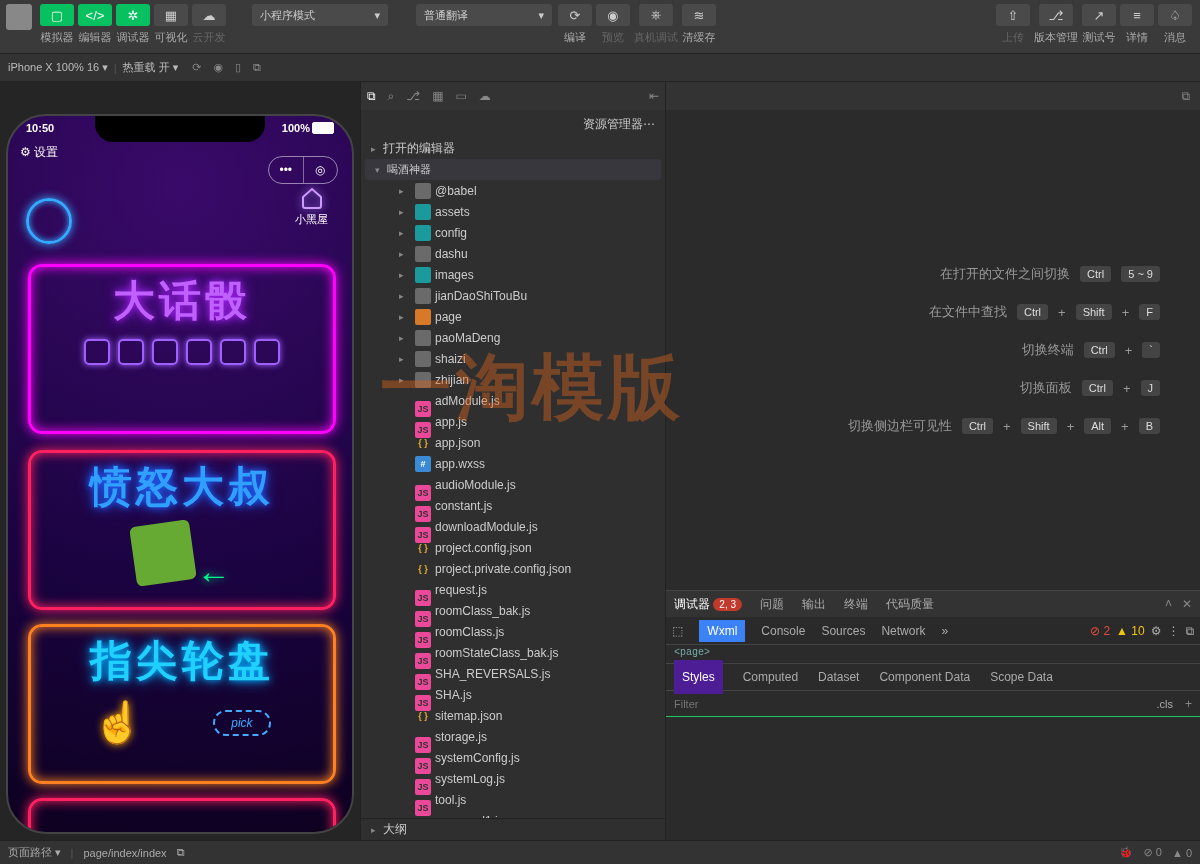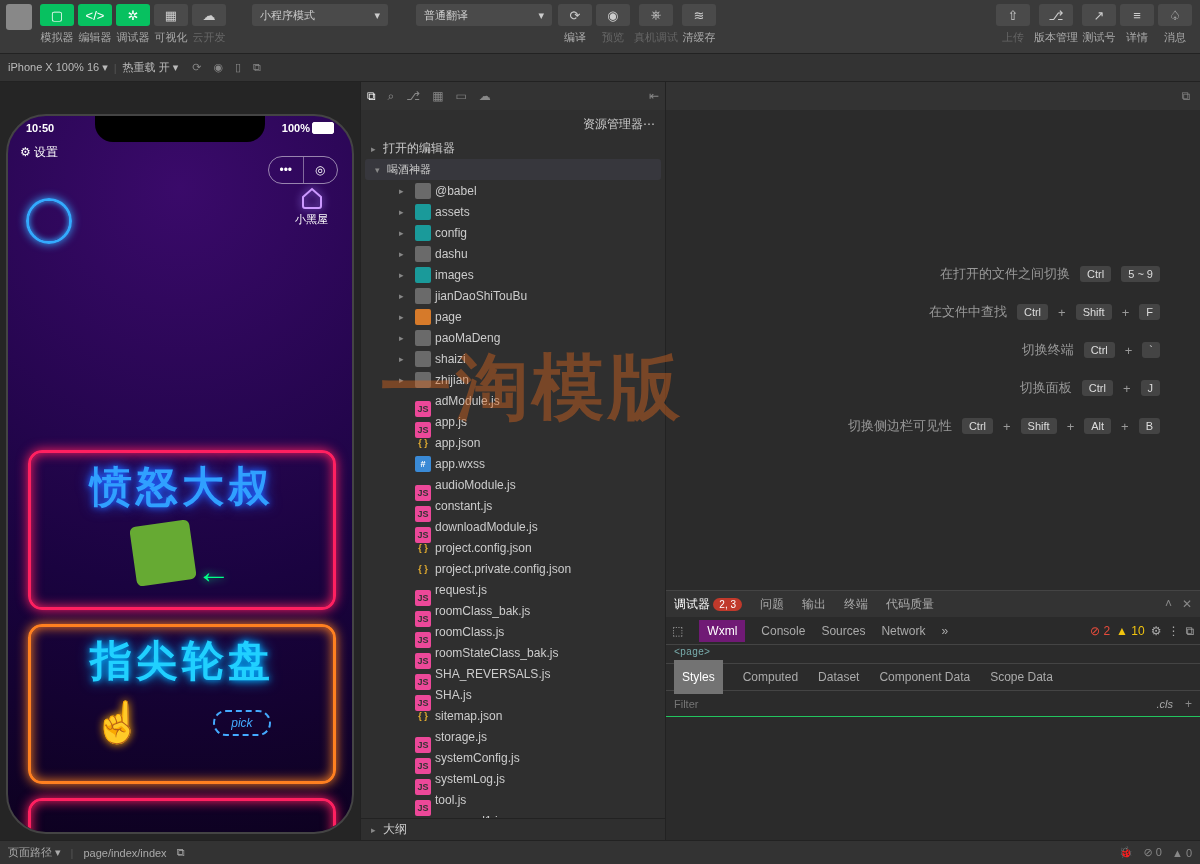--- a/index.html
+++ b/index.html
@@ -75,30 +75,30 @@
 .hrow { display:flex; align-items:center; gap:10px; }
 .kbd { background:#444; border-radius:3px; padding:2px 7px; font-size:11px; color:#ddd; }
 
 
 .dbg { height:250px; border-top:1px solid #444; display:flex; flex-direction:column; }
 .dbgtabs { height:26px; background:#333; display:flex; align-items:center; padding:0 8px; gap:18px; font-size:12px; color:#aaa; }
 .dbgtabs .act { color:#fff; }
 .badge { background:#c0392b; color:#fff; border-radius:8px; padding:1px 6px; font-size:10px; }
 .dbgtabs .icons { margin-left:auto; display:flex; gap:10px; color:#888; }
 .devtabs { height:28px; background:#2a2a2a; display:flex; align-items:center; padding:0 6px; gap:16px; font-size:12px; color:#aaa; border-bottom:1px solid #444; }
-.devtabs .act { background:#701a75; color:#fff; padding:4px 8px; }
+.devtabs .act { background:#3b82f6; color:#fff; padding:4px 8px; }
 .devtabs .warn { margin-left:auto; display:flex; align-items:center; gap:6px; }
 .devtabs .rerr { color:#e74c3c; }
 .devtabs .ywarn { color:#f1c40f; }
 .pagel { height:18px; padding:2px 8px; color:#7aa; font-size:10px;font-family:Liberation Mono, monospace; }
 .styletabs { height:28px; border-top:1px solid #444; border-bottom:1px solid #444; display:flex; align-items:center; padding:0 8px; gap:20px; font-size:12px; color:#aaa; }
-.styletabs .act { color:#fff; background:#737373; padding:10px 8px; }
+.styletabs .act { color:#fff; background:#4c1d95; padding:10px 8px; }
 .filterrow { height:26px; display:flex; align-items:center; padding:0 8px; color:#888; border-bottom:1px solid #22c55e; }
 .filterrow input { flex:1; background:transparent; border:none; color:#ccc; font-size:11px; outline:none; }
-.cls { font-size:11px; color:#aaa; padding:2px 6px;font-style:italic; }
+.cls { font-size:11px; color:#aaa; padding:2px 6px; }
 
 
 .statusbar { height:24px; background:#333; display:flex; align-items:center; padding:0 8px; font-size:11px; color:#aaa; gap:10px; border-top:1px solid #222; }
 .statusbar .ic { color:#888; }
 
 .watermark { position:absolute; left:380px; top:340px; font-size:72px; font-weight:900; color:rgba(210,100,30,.45); pointer-events:none; letter-spacing:4px; z-index:50; }
 </style>
 </head>
 <body>
 
@@ -200,20 +200,31 @@
           <div>◎</div>
         </div>
       <div class="homeicon">
         <svg width="26" height="24" viewBox="0 0 24 24" fill="none" stroke="#c9f" stroke-width="2">
             <path d="M3 11l9-8 9 8v9a2 2 0 0 1-2 2H5a2 2 0 0 1-2-2z"></path>
           </svg>
         <div>小黑屋</div>
       </div>
       <div class="ring"></div>
 
+      <div class="card card1">
+        <div class="neon t1">大话骰</div>
+        <div class="dice">
+            <span></span>
+            <span></span>
+            <span></span>
+            <span></span>
+            <span></span>
+            <span></span>
+          </div>
+      </div>
       <div class="card card3">
         <div class="neon t3">指尖轮盘</div>
         <div style="margin-top:10px;display:flex;align-items:center;justify-content:center;gap:30px">
           <span style="color:#fa0;font-size:40px;text-shadow:0 0 8px #fa0">☝</span>
           <span class="pick">pick</span>
         </div>
       </div>
       <div class="card card2">
         <div class="neon t2">愤怒大叔</div>
         <div style="text-align:center;margin-top:8px"><span style="display:inline-block;width:60px;height:60px;background:#6a3;border-radius:6px;transform:rotate(-8deg)"></span> <span class="arrow">←</span></div>

